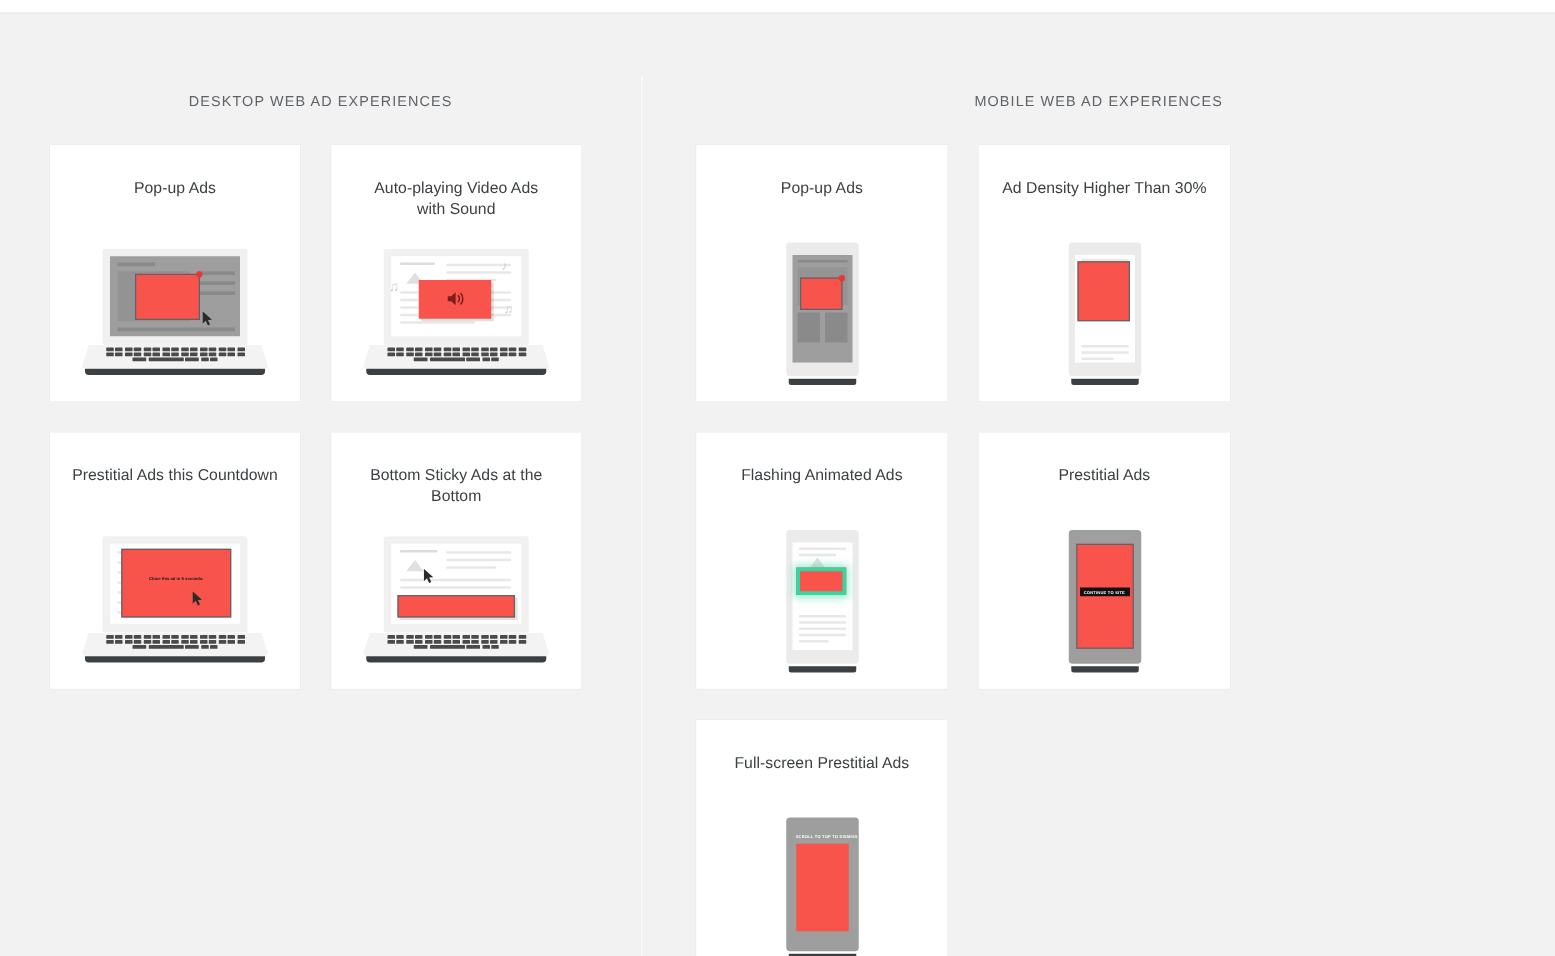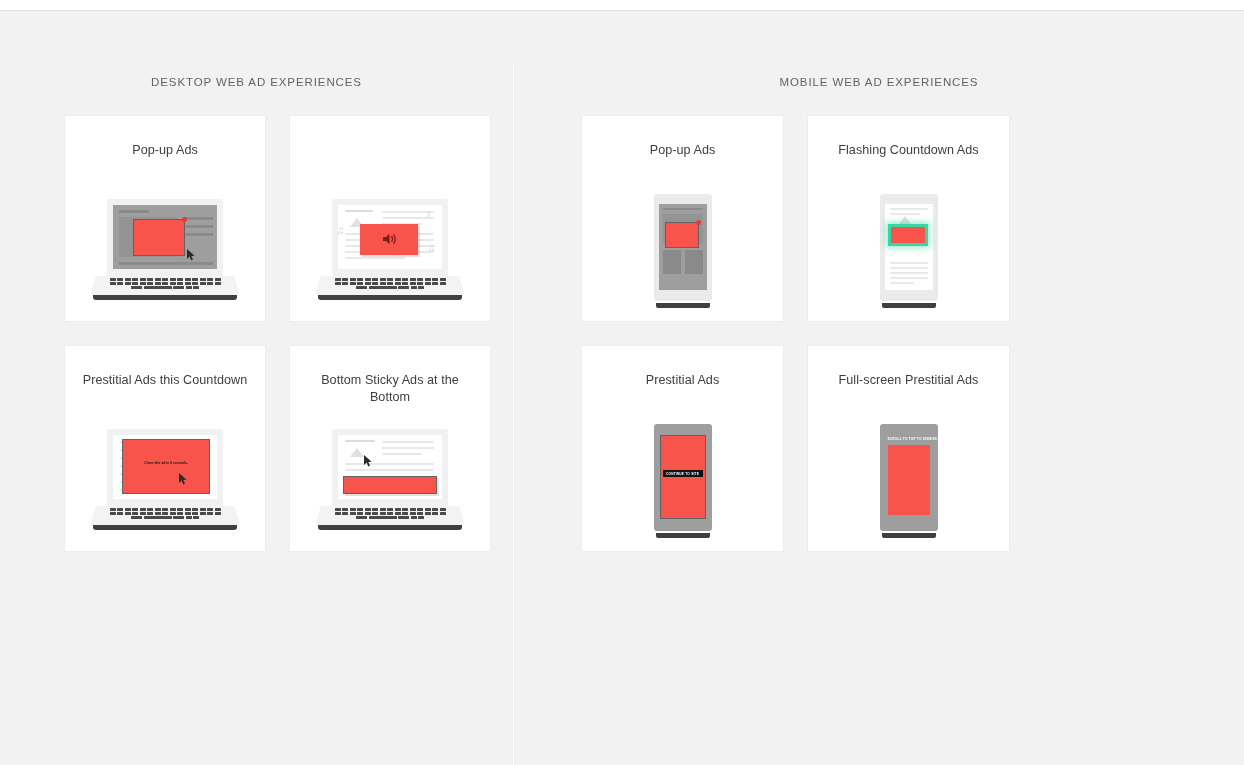--- a/index.html
+++ b/index.html
@@ -62,21 +62,20 @@
     color: #5f6368;
     font-weight: 400;
     margin-top: 64px;
     text-transform: uppercase;
   }
 
   .card-grid {
     display: flex;
     flex-wrap: wrap;
     margin-top: 27px;
-    margin-left: 25px;
   }
 
   
   #desktop-column .card-grid {
     padding-left: 39px;
     width: 474px;
     gap: 23px 23px;
   }
   #desktop-column .card {
     width: 202px;
@@ -383,20 +382,22 @@
                   <i class="key"></i>
                   <i class="key"></i>
                 </div>
             </div>
             <div class="foot"></div>
           </div>
         </div>
       </div>
 
       <div class="card">
+        <div class="card-title" style="white-space:pre-line">Auto-playing Video Ads
+with Sound</div>
         <div class="illus-wrap">
           <div class="laptop">
             <div class="lid">
               <div class="screen">
                 <div class="tri" style="left:12px;top:13px;"></div>
                 <div class="ln dk" style="left:7px;top:5px;width:28px;"></div>
                 <div class="ln" style="left:44px;top:6px;width:52px;"></div>
                 <div class="ln" style="left:44px;top:12px;width:52px;"></div>
                 <div class="ln" style="left:44px;top:18px;width:40px;"></div>
                 <div class="ln" style="left:7px;top:28px;width:89px;"></div>
@@ -626,23 +627,41 @@
               </div>
 
               <div class="ad outline" style="left:11px;top:28px;width:34px;height:26px;"></div>
               <div class="close-dot" style="left:42px;top:26px;"></div>
             </div>
             <div class="foot"></div>
           </div>
         </div>
       </div>
 
-
-      <div class="card">
-        <div class="card-title">Flashing Countdown Ads</div>
+      <div class="card">
+        <div class="card-title">Ad Density Higher Than 30%</div>
+        <div class="illus-wrap">
+          <div class="phone">
+            <div class="body">
+              <div class="viewport">
+                <div class="ln" style="left:5px;top:3px;width:38px;"></div>
+                <div class="ln" style="left:5px;top:72px;width:38px;"></div>
+                <div class="ln" style="left:5px;top:77px;width:38px;"></div>
+                <div class="ln" style="left:5px;top:82px;width:26px;"></div>
+              </div>
+
+              <div class="ad outline" style="left:7px;top:15px;width:42px;height:48px;"></div>
+            </div>
+            <div class="foot"></div>
+          </div>
+        </div>
+      </div>
+
+      <div class="card">
+        <div class="card-title">Flashing Animated Ads</div>
         <div class="illus-wrap">
           <div class="phone">
             <div class="body">
               <div class="viewport">
                 <div class="ln" style="left:5px;top:4px;width:38px;"></div>
                 <div class="ln" style="left:5px;top:9px;width:30px;"></div>
                 <div class="tri" style="left:14px;top:12px;border-left-width:6px;border-right-width:6px;border-bottom-width:8px;"></div>
                 <div class="ln" style="left:5px;top:58px;width:38px;"></div>
                 <div class="ln" style="left:5px;top:63px;width:38px;"></div>
                 <div class="ln" style="left:5px;top:68px;width:38px;"></div>

